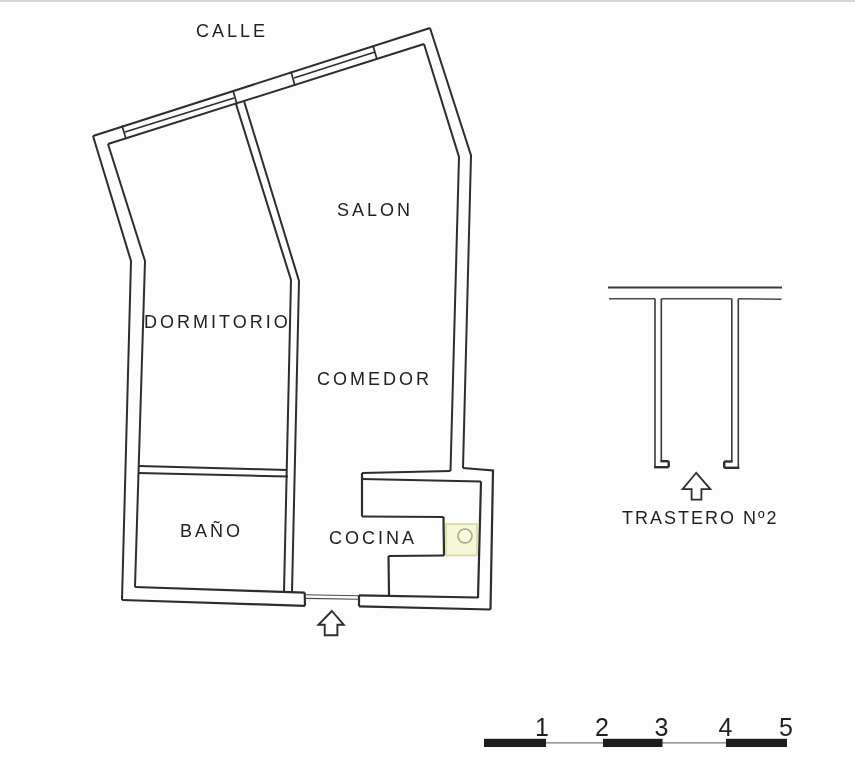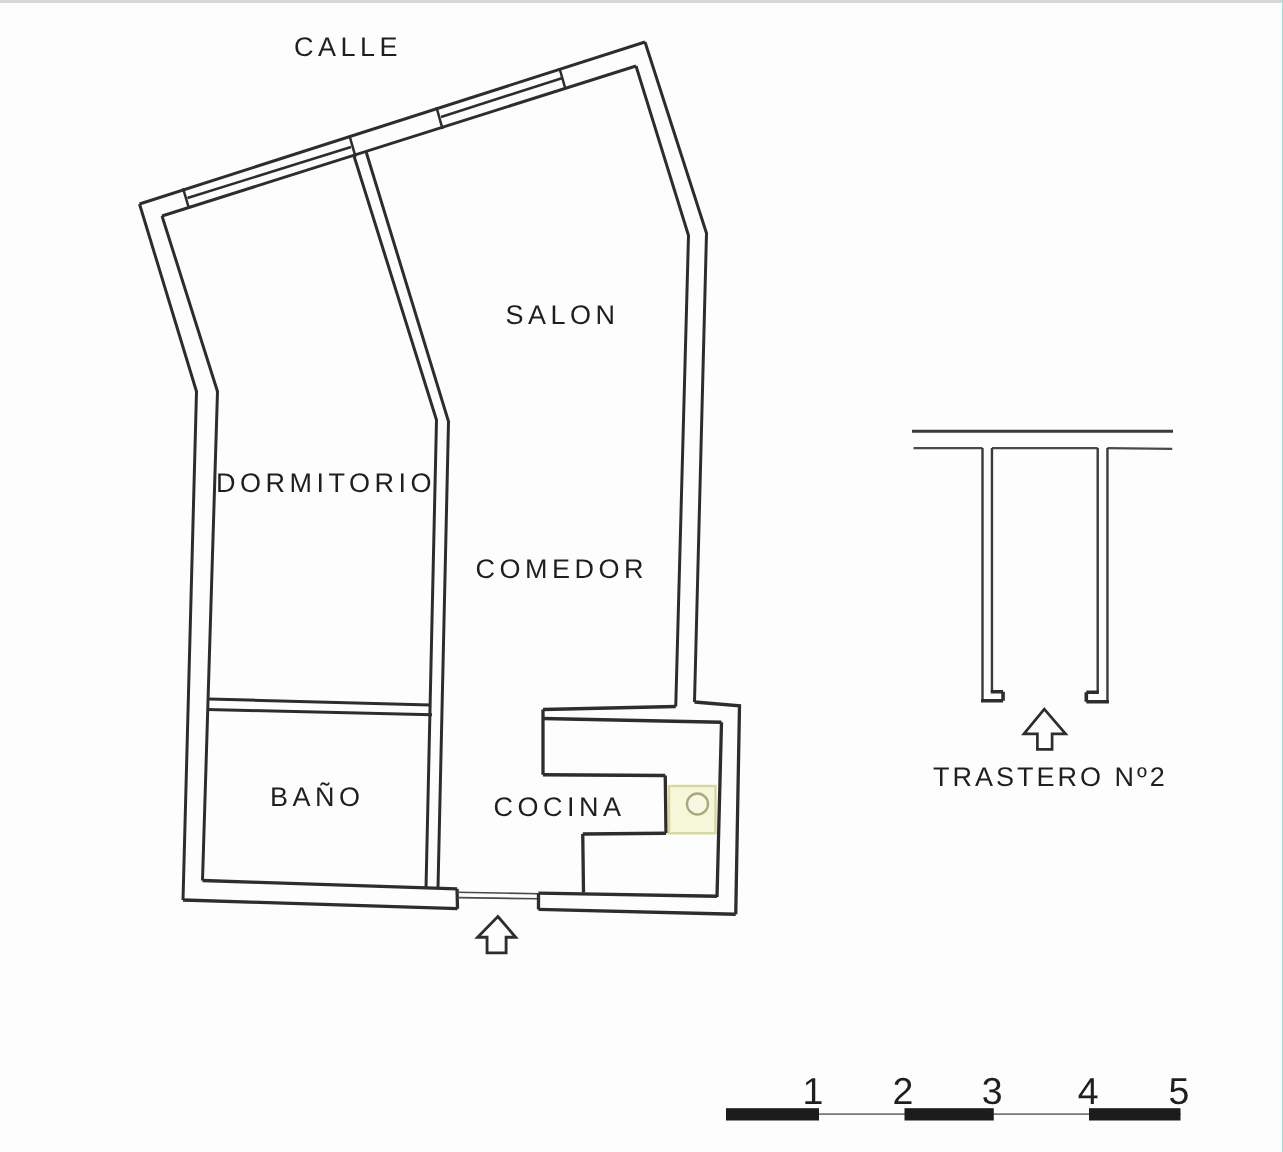--- a/index.html
+++ b/index.html
@@ -1,16 +1,16 @@
 <!DOCTYPE html>
 <html><head>
 <meta charset="utf-8">
 <style>
   html,body{margin:0;padding:0;background:#ffffff;}
-  .page{position:relative;width:855px;height:768px;background:#14b8a6;overflow:hidden;
+  .page{position:relative;width:855px;height:768px;background:#15803d;overflow:hidden;
         font-family:"Liberation Sans", sans-serif;}
   svg{position:absolute;left:0;top:0;}
   text{fill:#1f1f1f;}
 </style>
 </head>
 <body>
 <div class="page">
 <svg width="855" height="768" viewBox="0 0 855 768" fill="none" style="filter:blur(0.4px)">
 
   <rect x="0" y="0" width="855" height="768" fill="#fdfdfd"></rect>

